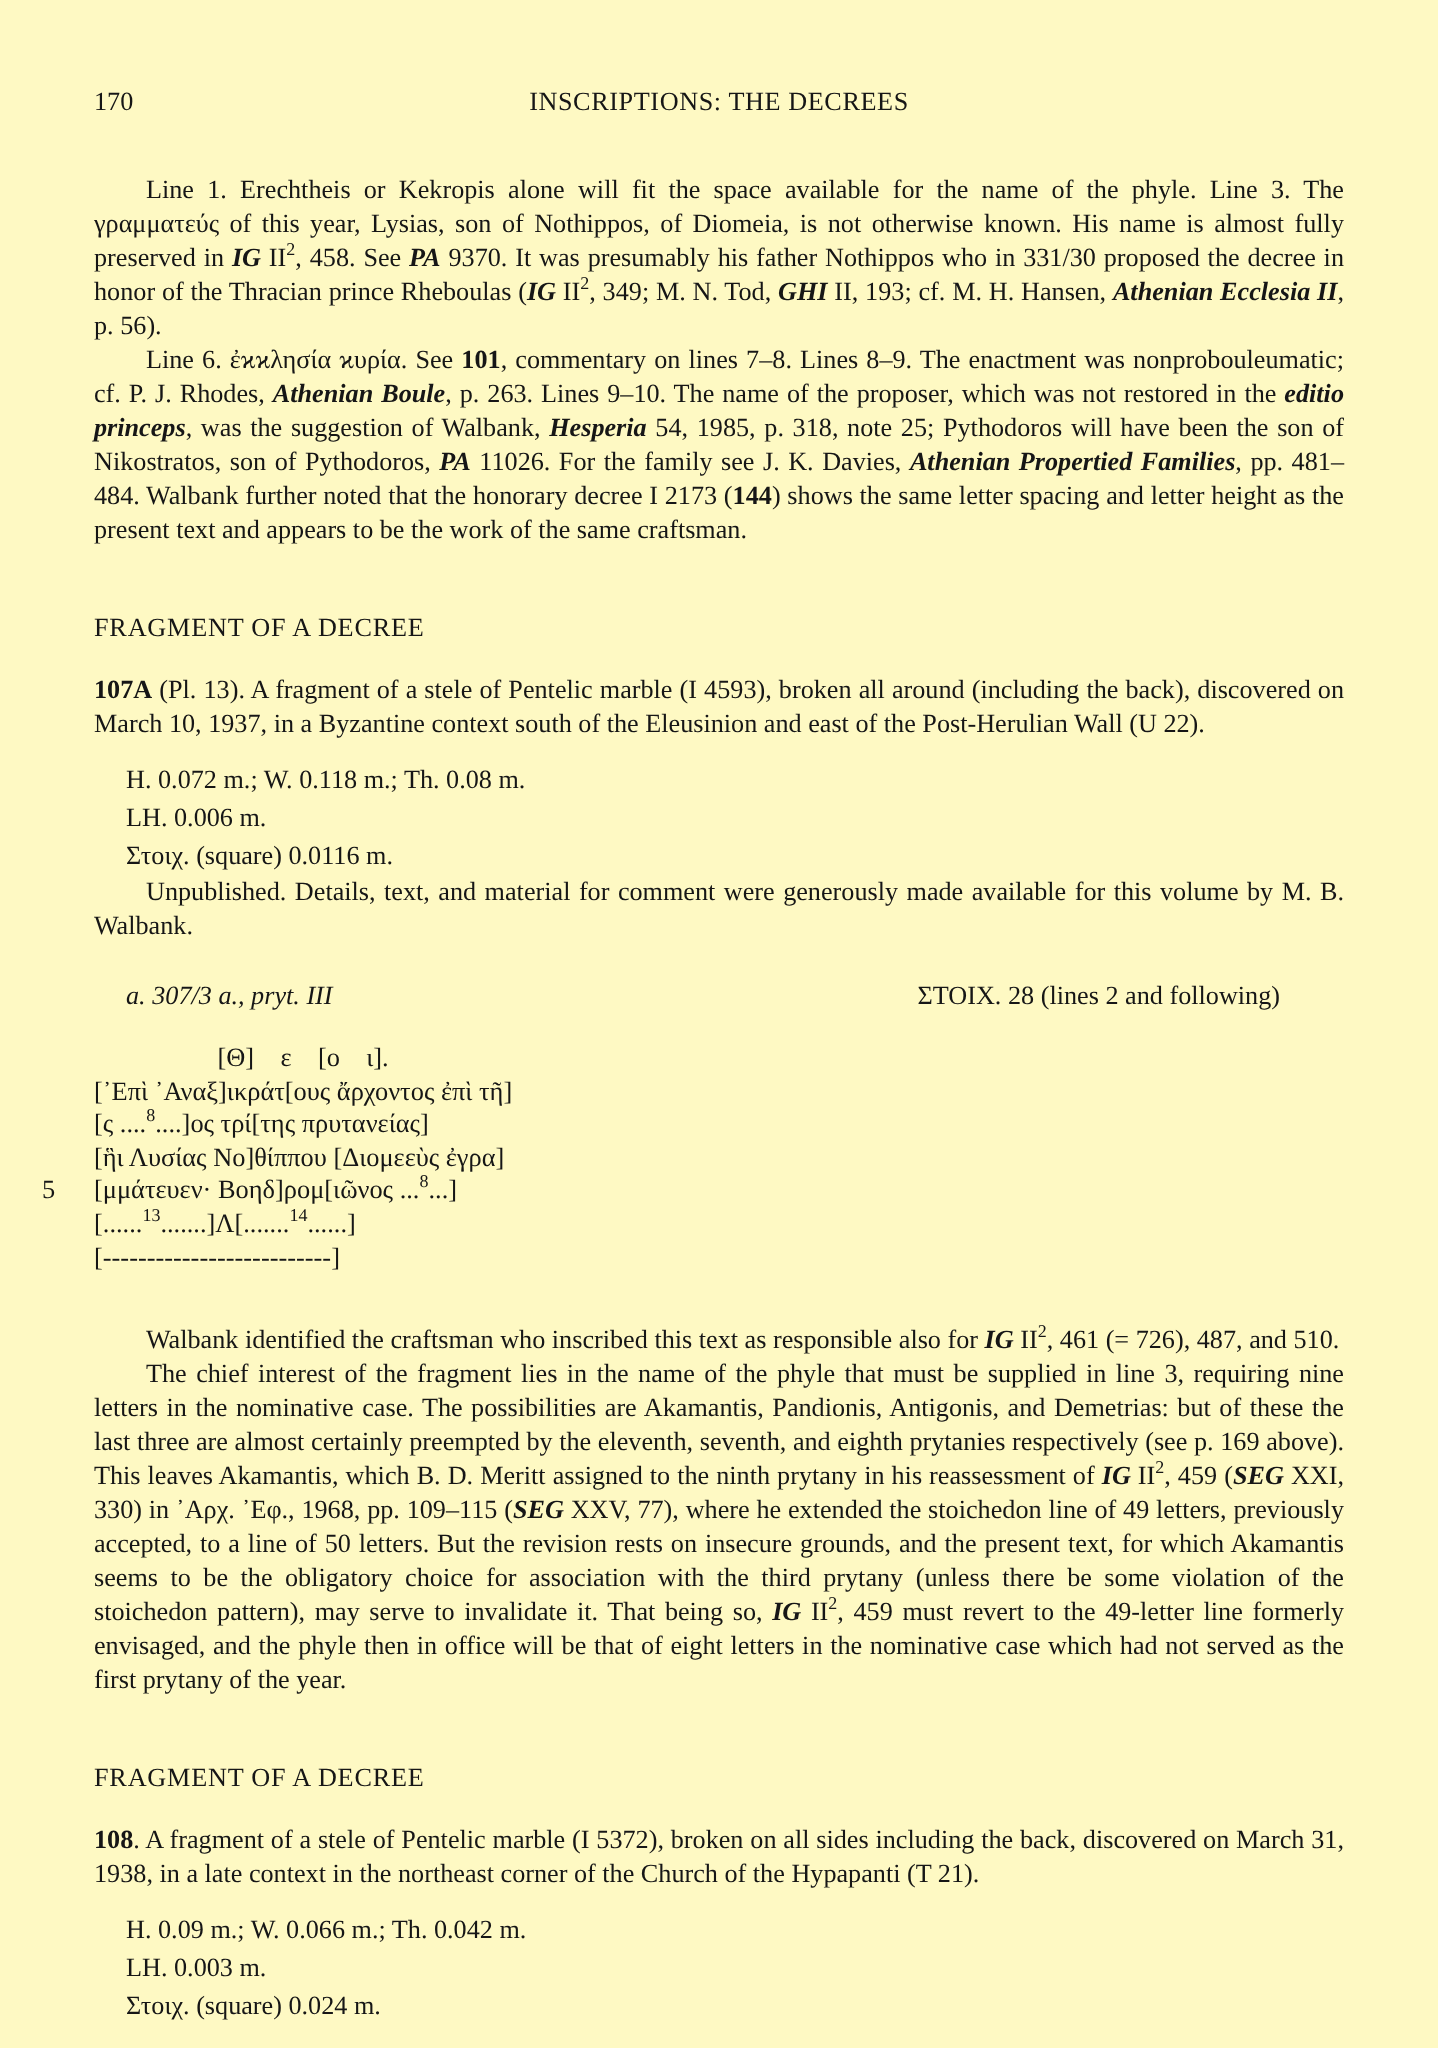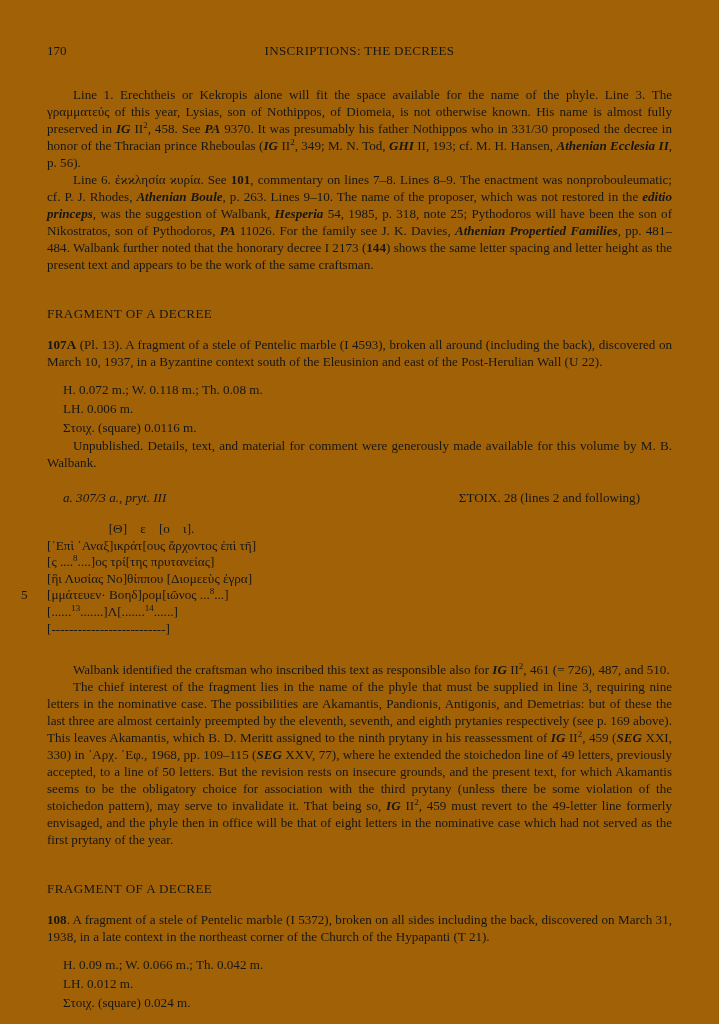--- a/index.html
+++ b/index.html
@@ -7,21 +7,21 @@
     padding: 0;
     background: #fbfbf9;
   }
   * { box-sizing: border-box; }
 
   .page {
     position: relative;
     width: 719px;
     height: 1024px;
     overflow: hidden;
-    background: #a16207;
+    background: #fef9c3;
     padding: 42px 47px 24px 47px;
     font-family: "Liberation Serif", "DejaVu Serif", serif;
     font-size: 13.1px;
     line-height: 17px;
     color: #161616;
   }
 
   .page-header {
     position: relative;
     text-align: center;
@@ -142,17 +142,17 @@
 
   <p class="para indent walbank-note"><span>Walbank identified the craftsman who inscribed this text as responsible also for </span><i>IG</i><span> II</span><sup>2</sup><span>, 461 (= 726), 487, and 510.</span></p>
   <p class="para indent"><span>The chief interest of the fragment lies in the name of the phyle that must be supplied in line 3, requiring nine letters in the nominative case.  The possibilities are Akamantis, Pandionis, Antigonis, and Demetrias: but of these the last three are almost certainly preempted by the eleventh, seventh, and eighth prytanies respectively (see p. 169 above).  This leaves Akamantis, which B. D. Meritt assigned to the ninth prytany in his reassessment of </span><i>IG</i><span> II</span><sup>2</sup><span>, 459 (</span><i>SEG</i><span> XXI, 330) in ᾿Αρχ. ᾿Εφ., 1968, pp. 109–115 (</span><i>SEG</i><span> XXV, 77), where he extended the stoichedon line of 49 letters, previously accepted, to a line of 50 letters.  But the revision rests on insecure grounds, and the present text, for which Akamantis seems to be the obligatory choice for association with the third prytany (unless there be some violation of the stoichedon pattern), may serve to invalidate it.  That being so, </span><i>IG</i><span> II</span><sup>2</sup><span>, 459 must revert to the 49-letter line formerly envisaged, and the phyle then in office will be that of eight letters in the nominative case which had not served as the first prytany of the year.</span></p>
 
   <h2 class="section-heading">FRAGMENT OF A DECREE</h2>
 
   <p class="para"><b>108</b><span>.  A fragment of a stele of Pentelic marble (I 5372), broken on all sides including the back, discovered on March 31, 1938, in a late context in the northeast corner of the Church of the Hypapanti (T 21).</span></p>
 
   <div class="measurements">
     <div>H. 0.09 m.; W. 0.066 m.; Th. 0.042 m.</div>
-    <div>LH. 0.012 m.</div>
+    <div>LH. 0.003 m.</div>
     <div>Στοιχ. (square) 0.024 m.</div>
   </div>
 
 </div>
 
 </body></html>

